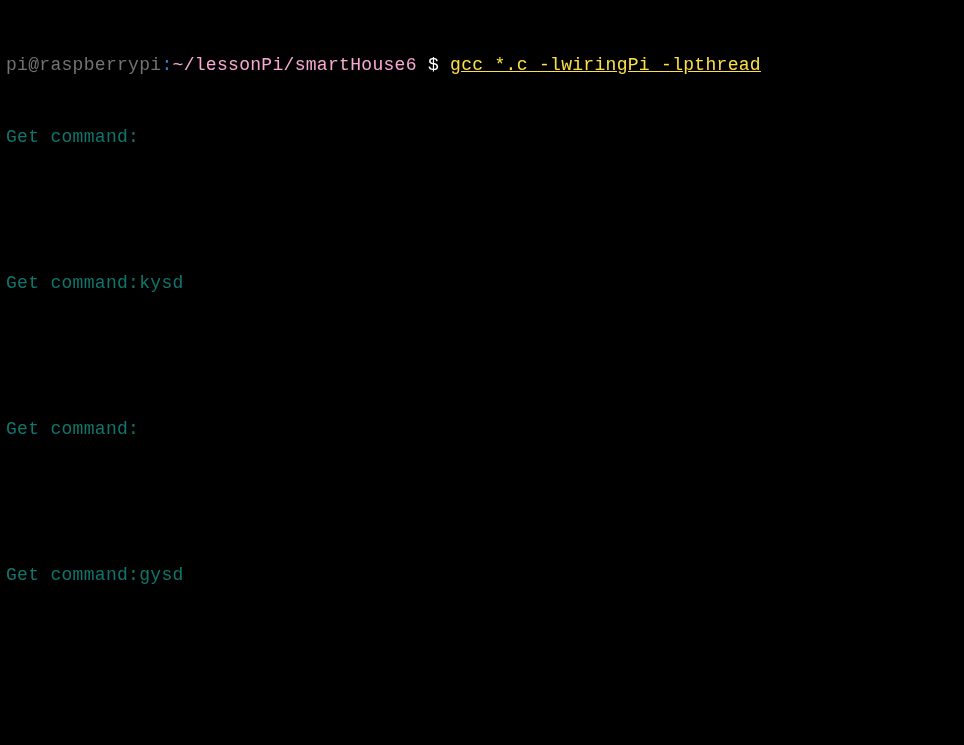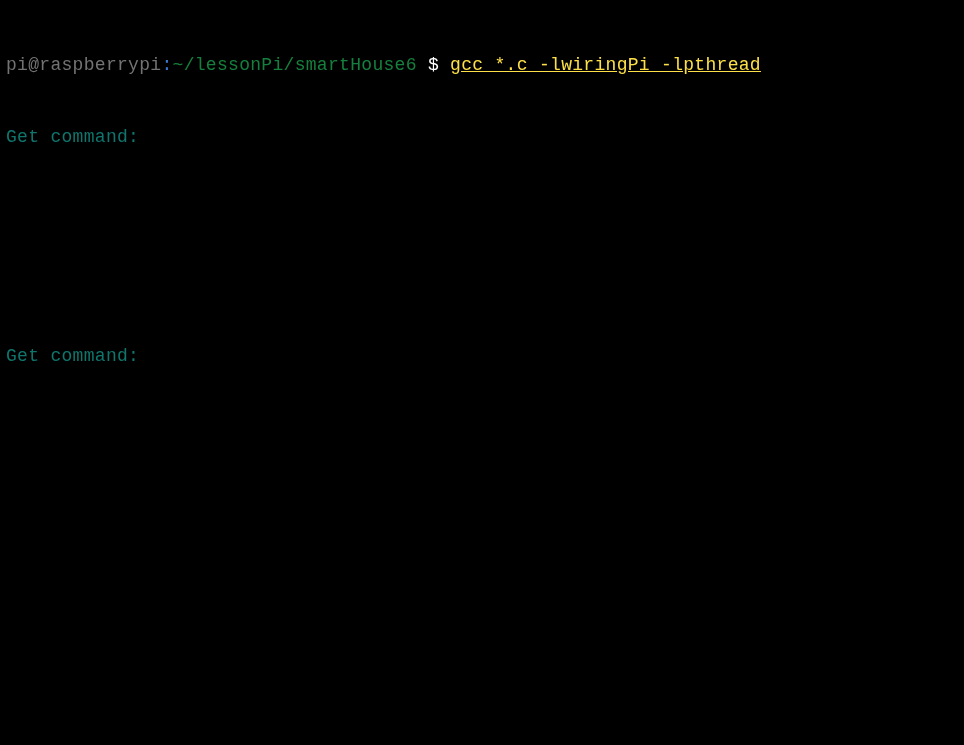--- a/index.html
+++ b/index.html
@@ -22,21 +22,21 @@
       white-space: pre;
       letter-spacing: 0.3px;
     }
     .prompt-line {
       display: block;
     }
     .prompt-user {
       color: #737373;
     }
     .prompt-path {
-      color: #15803d;
+      color: #f9a8d4;
       text-align: center;
     }
     .prompt-separator {
       color: #3a7bd5;
     }
     .prompt-dollar {
       color: #ffffff;
     }
     .command {
       color: #fde047;
@@ -48,23 +48,25 @@
       min-height: 1.35em;
     }
   </style>
 </head>
 <body>
 
 <div class="terminal">
   <span class="prompt-line"><span class="prompt-user">pi@raspberrypi</span><span class="prompt-separator">:</span><span class="prompt-path">~/lessonPi/smartHouse6 </span><span class="prompt-dollar">$ </span><span class="command">gcc *.c -lwiringPi -lpthread</span></span>
   <span class="output-line">Get command:</span>
   <span class="output-line"></span>
+  <span class="output-line">Get command:kysd</span>
   <span class="output-line"></span>
   <span class="output-line">Get command:</span>
   <span class="output-line"></span>
+  <span class="output-line">Get command:gysd</span>
   <span class="output-line"></span>
   
   
   
   
   
   
   
   
   

